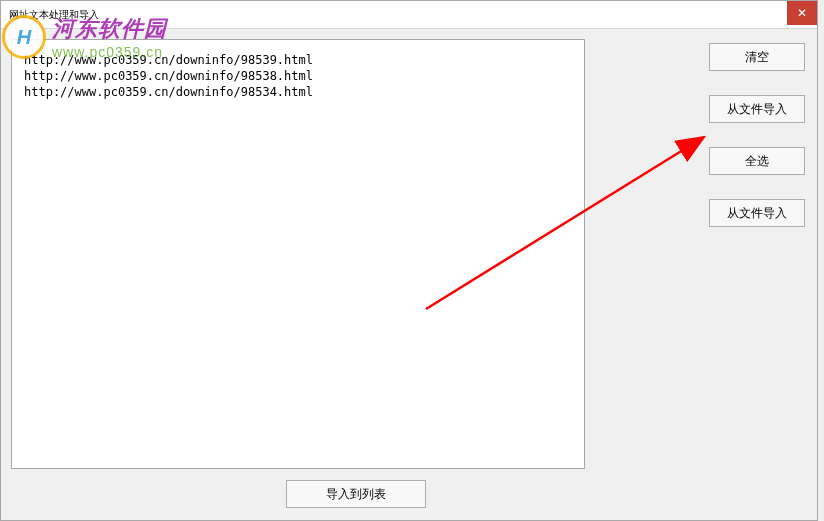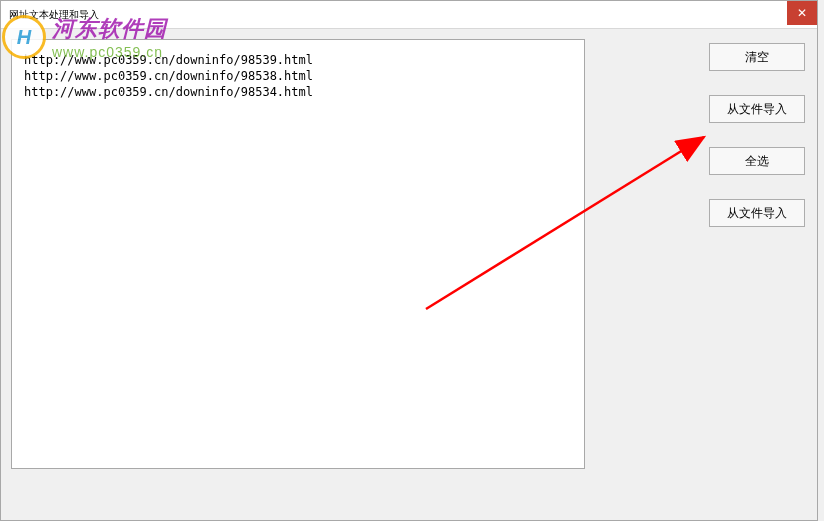--- a/index.html
+++ b/index.html
@@ -166,20 +166,21 @@
 http://www.pc0359.cn/downinfo/98534.html</textarea>
 
     <div class="side-buttons">
       <button class="btn">清空</button>
       <button class="btn">从文件导入</button>
       <button class="btn">全选</button>
       <button class="btn">从文件导入</button>
     </div>
 
     <div class="bottom-buttons">
+      <button class="btn">导入到列表</button>
     </div>
 
     <svg class="arrow" width="818" height="493" style="left:0;top:0;">
       <defs>
         <marker id="arrowhead" markerWidth="12" markerHeight="10" refX="11" refY="5" orient="auto">
           <polygon points="0 0, 12 5, 0 10" fill="#ff0000"></polygon>
         </marker>
       </defs>
       <line x1="425" y1="280" x2="703" y2="108" stroke="#ff0000" stroke-width="2.5" marker-end="url(#arrowhead)"></line>
     </svg>

